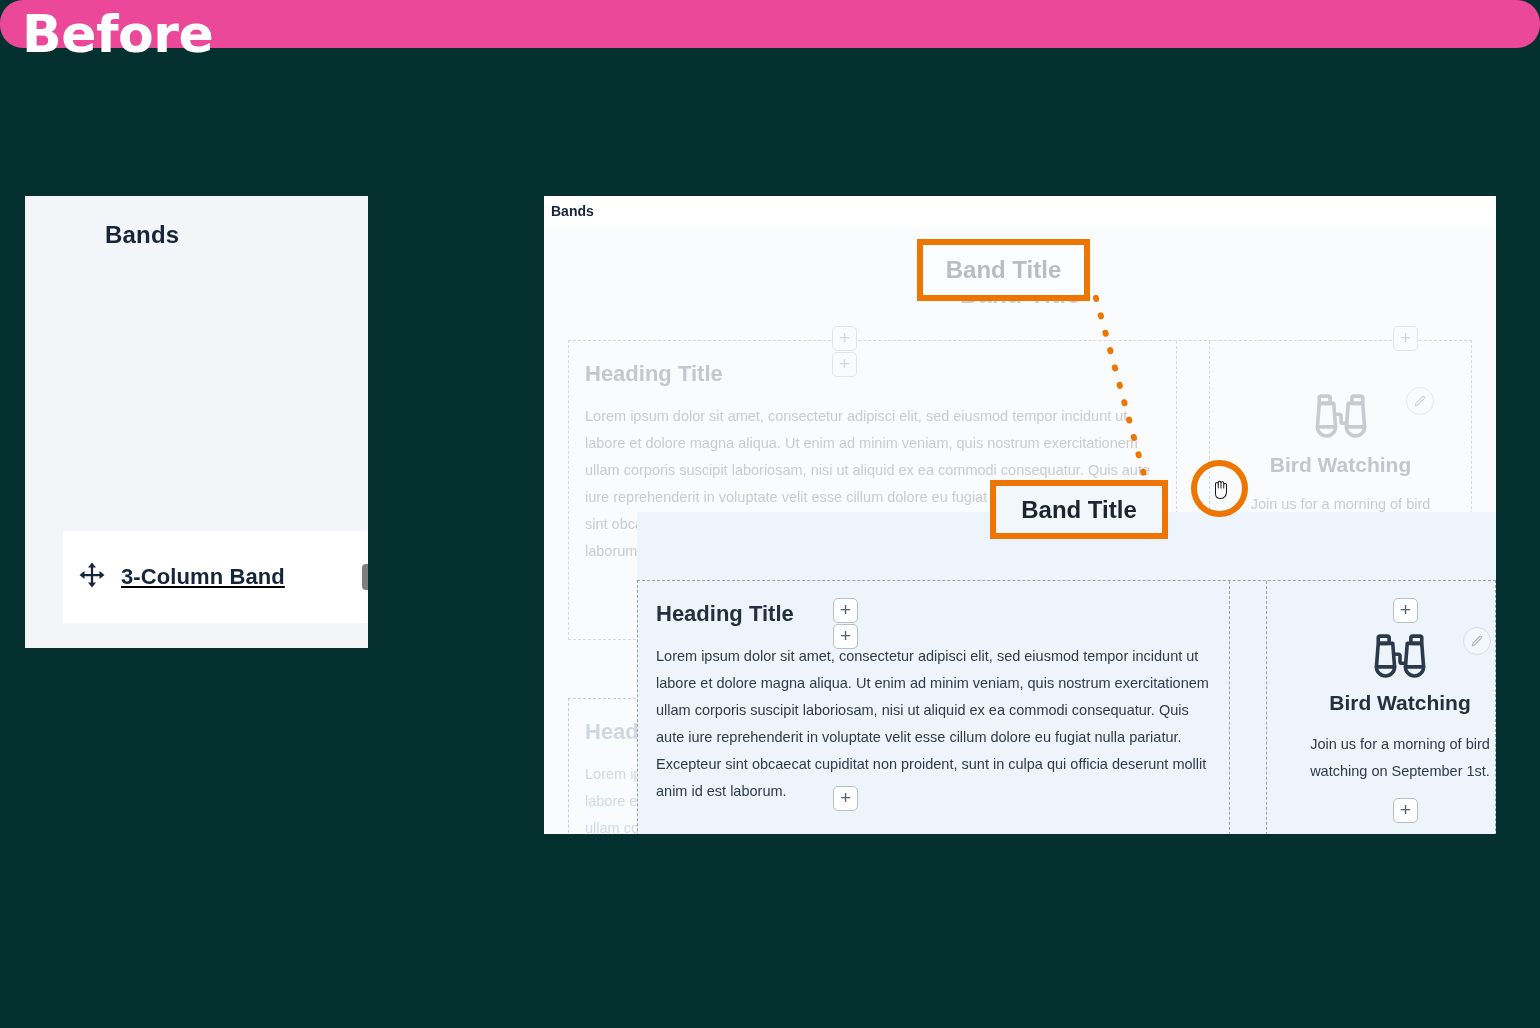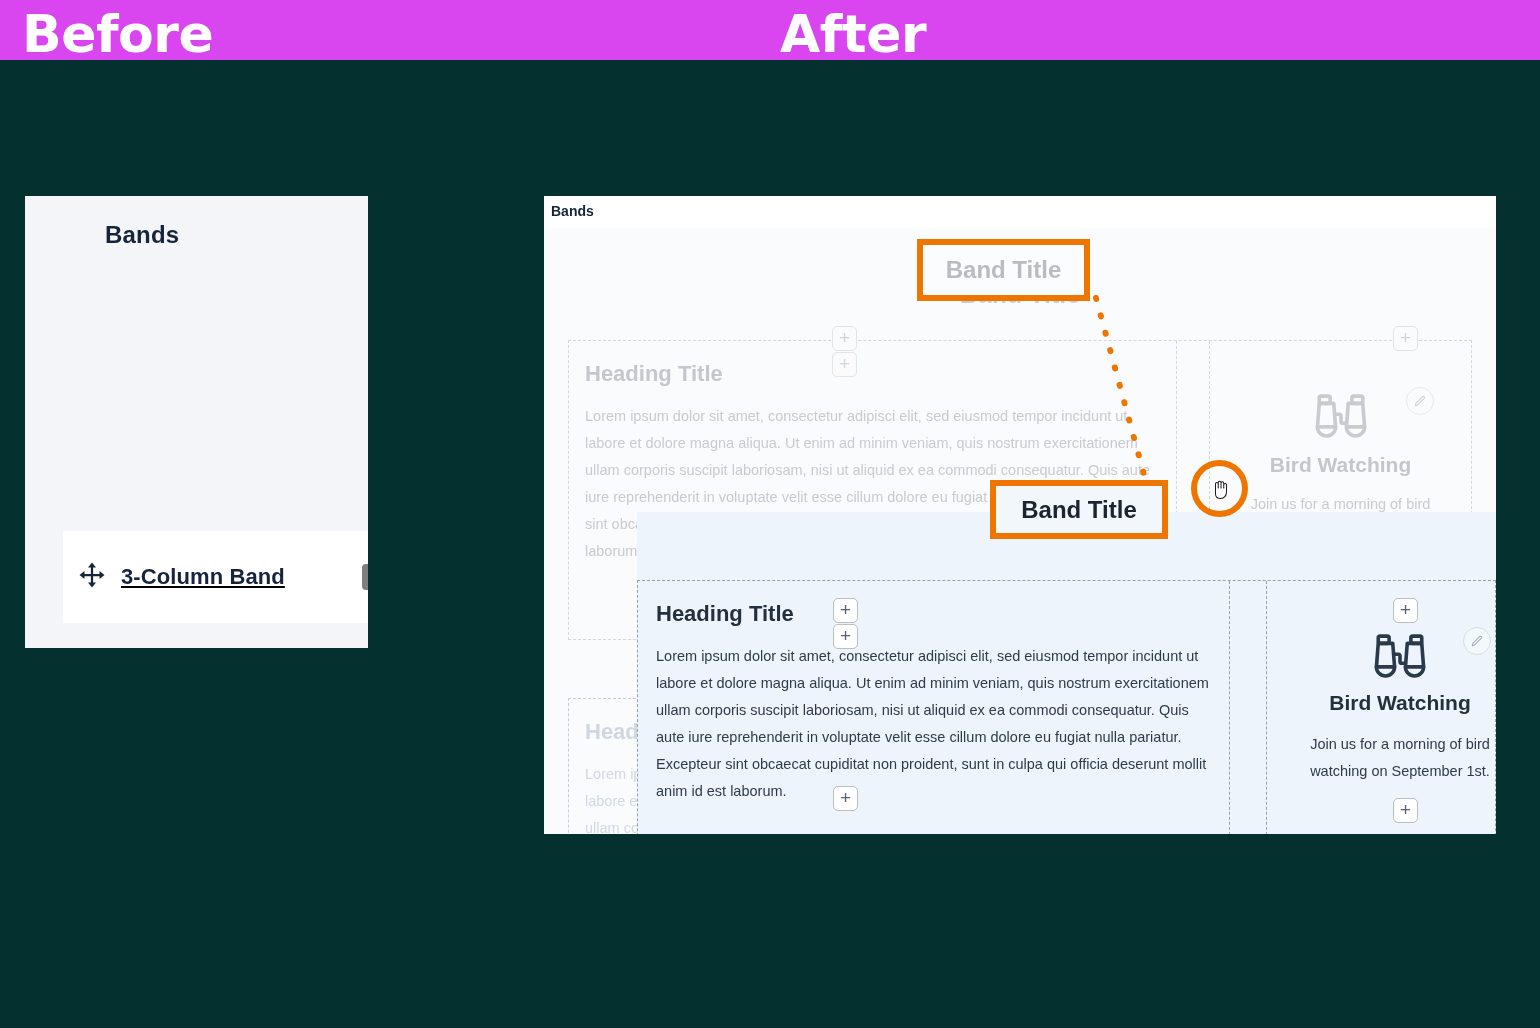--- a/index.html
+++ b/index.html
@@ -5,22 +5,23 @@
   * { box-sizing: border-box; margin: 0; padding: 0; }
   html, body {
     width: 1540px; height: 1028px;
     font-family: "Liberation Sans", sans-serif;
     overflow: hidden;
   }
   body { background: #04312f; position: relative; }
 
   
   .banner {
-    position: absolute; left: 0; top: 0; width: 1540px; height: 60px;
-    background: #d946ef;
+    position: absolute; left: 0; top: 0; width: 1540px; height: 48px;
+    background: #ec4899;
+    border-radius: 23px;
   }
   .banner-label {
     position: absolute; top: 2px;
     font-family: "DejaVu Sans", sans-serif;
     font-weight: 700; font-size: 52px; color: #ffffff;
     letter-spacing: -0.5px; line-height: 64px;
   }
   .banner-before { left: 22px; }
   .banner-after  { left: 780px; }
 
@@ -175,21 +176,20 @@
     border: 6px solid #ee7600; background: transparent;
   }
   .hand-cursor { position: absolute; left: 1210px; top: 476px; width: 22px; height: 26px; }
   .connector { position: absolute; left: 1050px; top: 290px; width: 160px; height: 210px; }
 </style>
 </head>
 <body>
 
 <div class="banner">
   <div class="banner-label banner-before">Before</div>
-  <div class="banner-label banner-after">After</div>
 </div>
 
 <div class="before-panel">
   <div class="bp-title">Bands</div>
 
   <div class="bp-row bp-row-1">
     <span class="bp-move-icon">
       <svg viewBox="0 0 24 24" width="30" height="30" fill="#16253c">
         <path d="M12 2 L15.2 6 H12.9 V11.1 H18 V8.8 L22 12 L18 15.2 V12.9 H12.9 V18 H15.2 L12 22 L8.8 18 H11.1 V12.9 H6 V15.2 L2 12 L6 8.8 V11.1 H11.1 V6 H8.8 Z"></path>
       </svg>

